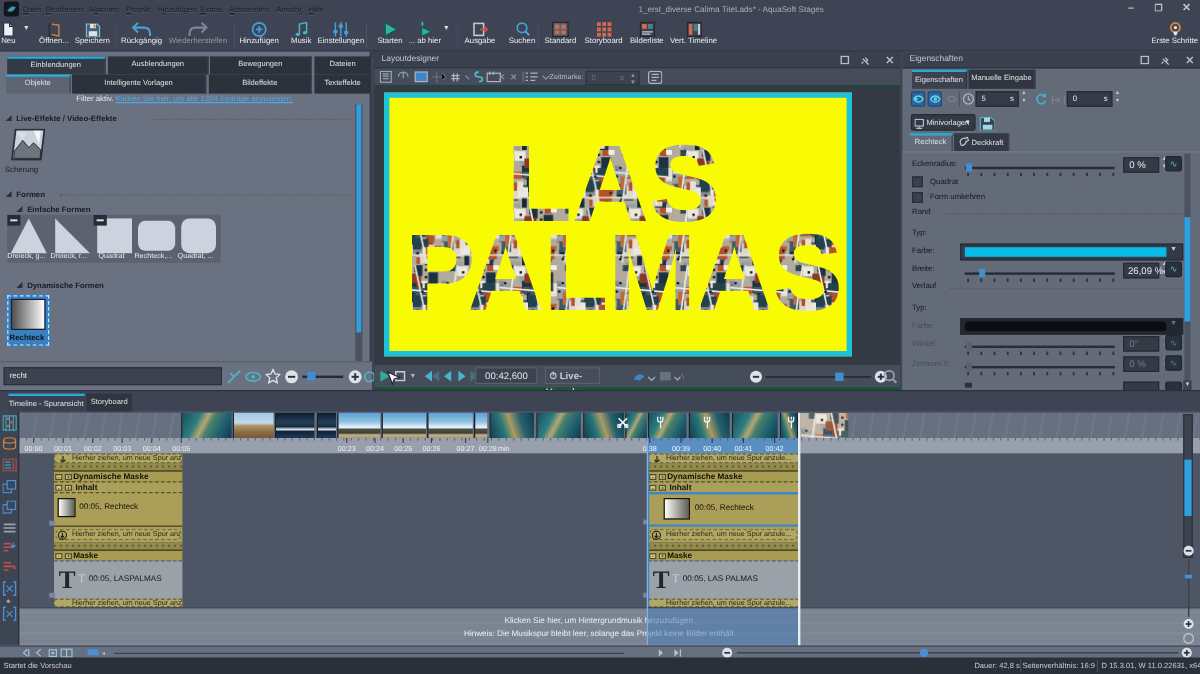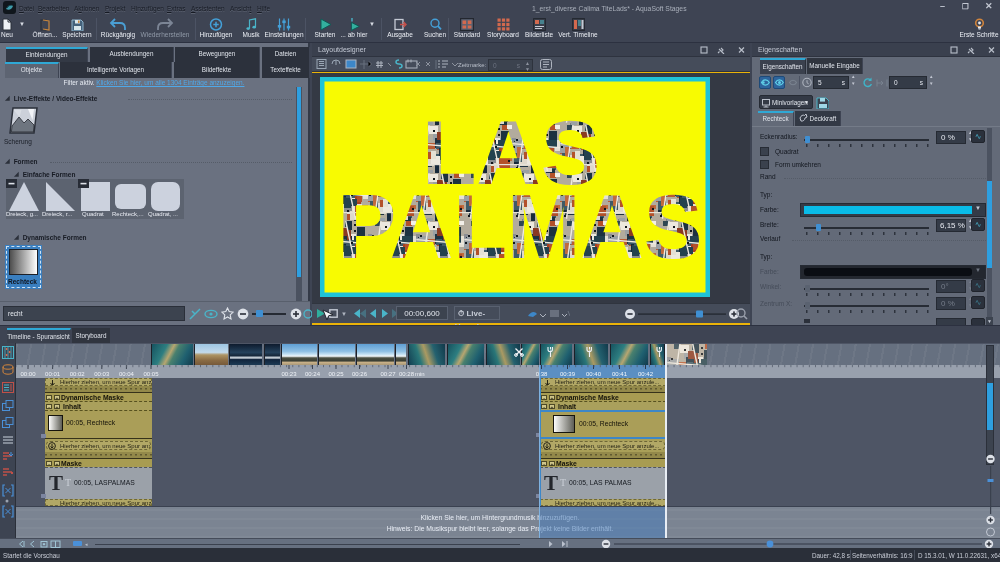--- a/index.html
+++ b/index.html
@@ -16,21 +16,21 @@
 .tbtn svg{display:block;margin:0 auto;}
 .tsep{position:absolute;top:2px;width:1px;height:22px;background:#333947;border-right:1px solid #4c5364;}
 
 #left{left:0;top:43px;width:310px;height:282px;background:#6a7180;border-right:2px solid #343a47;}
 .tabsrow{position:absolute;left:0;width:100%;}
 .tab{position:absolute;top:0;height:100%;background:#2c313c;color:#dfe3ea;font-size:6.3px;text-align:center;border-right:1px solid #3e4453;white-space:nowrap;overflow:hidden;}
 .hdr{position:absolute;color:#171b23;font-size:6.5px;font-weight:bold;white-space:nowrap;}
 .hdr:before{content:"◢";font-size:6px;vertical-align:1px;margin-right:4px;color:#2b303a;}
 .dotline{position:absolute;border-top:1px dotted #555c68;}
 
-#center{left:312px;top:43px;width:438px;height:282px;background:#eab308;}
+#center{left:312px;top:43px;width:438px;height:282px;background:#14532d;}
 .panelhead{position:absolute;left:0;top:0;width:100%;height:14px;background:#3a404e;color:#c3c8d4;font-size:7px;line-height:14px;padding-left:6px;border-bottom:1px solid #2e333f;}
 .winbtns{position:absolute;top:0px;right:4px;}
 
 #right{left:752px;top:43px;width:248px;height:282px;background:#636a78;}
 .ctl{position:absolute;background:#343b47;border:1px solid #252a33;color:#e7eaf1;white-space:nowrap;}
 .lbl{position:absolute;color:#12161e;font-size:6.5px;white-space:nowrap;}
 .lbl.dim{color:#454c59;}
 .slider{position:absolute;height:2px;background:#272c35;}
 .shandle{position:absolute;width:5px;height:7px;background:#3f8fd2;border-radius:1px;}
 .wavebtn{position:absolute;width:14px;height:13px;background:#2b313c;border:1px solid #20242c;color:#49b6d2;font-size:8px;text-align:center;line-height:12px;border-radius:2px;}
@@ -418,21 +418,21 @@
       <svg class="abs" style="left:40px;top:4px;" width="60" height="11">
         <g fill="#4ab4c8">
             <path d="M8 1v9L2 5.5z"></path>
             <path d="M14 1v9L8 5.5z" opacity="0.35"></path>
             <path d="M24 1v9l-6-4.5z"></path>
             <path d="M30 1l0 9 6-4.5z"></path>
             <path d="M46 1v9l6-4.5z"></path>
             <path d="M40 1l0 9 6-4.5z" opacity="0.35"></path>
           </g>
       </svg>
-      <div class="abs" style="left:84px;top:2px;width:52px;height:14px;background:#3c434f;border:1px solid #596170;color:#dfe3ea;font-size:8px;text-align:center;line-height:13px;">00:00,600</div>
+      <div class="abs" style="left:84px;top:2px;width:52px;height:14px;background:#3c434f;border:1px solid #596170;color:#dfe3ea;font-size:8px;text-align:center;line-height:13px;">00:42,600</div>
       <div class="abs" style="left:142px;top:2px;width:46px;height:14px;border:1px solid #596170;color:#c9ced8;font-size:8px;line-height:13px;font-weight:bold;"><span style="margin-left:3px;">⏱ Live-Vorschau</span></div>
       <svg class="abs" style="left:214px;top:4px;" width="44" height="11">
           <path d="M2 8c3-5 7-5 9-2l-4 3z" fill="#3d87c8"></path>
           <path d="M14 6l3 3 3-3" fill="none" stroke="#aeb4bf"></path>
           <rect x="24" y="2" width="9" height="7" fill="#69707e"></rect>
           <path d="M36 6l2.5 2.5 2.5-2.5" fill="none" stroke="#aeb4bf"></path>
           <path d="M42 3l2 5" stroke="#69707e"></path>
         </svg>
       <svg class="abs" style="left:312px;top:4px;" width="122" height="12">
         <circle cx="6" cy="6" r="5" fill="#dde1e8"></circle>
@@ -572,21 +572,21 @@
           <rect x="46" y="1" width="1.5" height="3" fill="#2d323c"></rect>
           <rect x="57" y="1" width="1.5" height="3" fill="#2d323c"></rect>
           <rect x="68" y="1" width="1.5" height="3" fill="#2d323c"></rect>
           <rect x="79" y="1" width="1.5" height="3" fill="#2d323c"></rect>
           <rect x="90" y="1" width="1.5" height="3" fill="#2d323c"></rect>
           <rect x="101" y="1" width="1.5" height="3" fill="#2d323c"></rect>
           <rect x="112" y="1" width="1.5" height="3" fill="#2d323c"></rect>
           <rect x="123" y="1" width="1.5" height="3" fill="#2d323c"></rect>
         </svg>
       <div class="shandle" style="left:64px;top:97px;"></div>
-      <div class="ctl" style="left:184px;top:92px;width:30px;height:13px;font-size:8px;line-height:12px;padding-left:3px;">6,15 %</div>
+      <div class="ctl" style="left:184px;top:92px;width:30px;height:13px;font-size:8px;line-height:12px;padding-left:3px;">26,09 %</div>
       <div class="abs" style="left:216px;top:92px;width:7px;height:13px;">
           <span style="position:absolute;top:-2px;font-size:5px;color:#c3c8d3;">▲</span>
           <span style="position:absolute;top:5px;font-size:5px;color:#c3c8d3;">▼</span>
         </div>
       <div class="wavebtn" style="left:219px;top:91px;">∿</div>
       <div class="lbl" style="left:8px;top:108px;">Verlauf</div>
       <div class="dotline" style="left:40px;top:113px;width:200px;"></div>
       <div class="lbl" style="left:8px;top:126px;">Typ:</div>
       <div class="lbl dim" style="left:8px;top:141px;">Farbe:</div>
       <div class="ctl" style="left:48px;top:138px;width:186px;height:14px;background:#23272f;">

